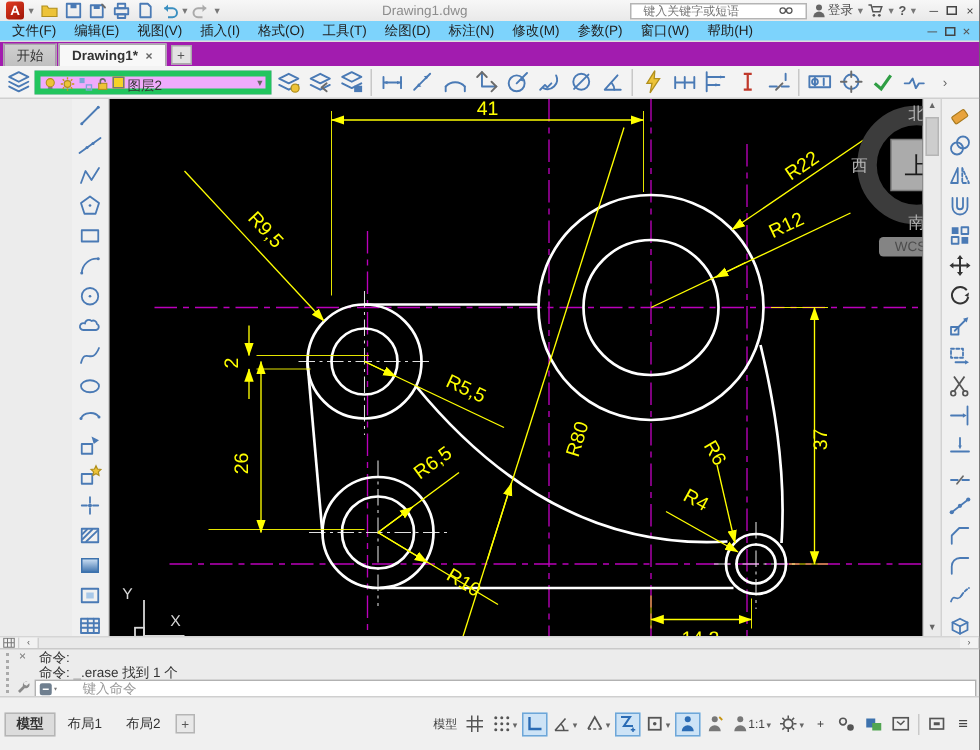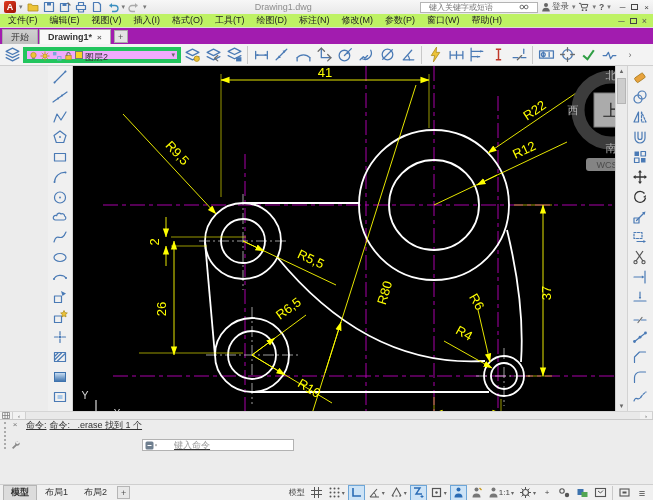--- a/index.html
+++ b/index.html
@@ -15,21 +15,21 @@
   .title-text { color:#8d8d8d; font-size:9px; margin:0 auto; }
   .search-wrap { display:flex; align-items:center; border:1px solid #b4b4b4; background:#fff; height:11px; width:118px; padding:0 8px; }
   .search-wrap input { border:none; outline:none; flex:1; font-size:8px; color:#555; background:transparent; width:90px; font-family:"Liberation Sans",sans-serif;}
   .tb-ico { color:#555; font-size:8.5px; display:flex; align-items:center; gap:1px; }
   .caret { color:#777; font-size:7px; }
   .win-controls { display:flex; align-items:center; gap:6px; margin-left:6px; color:#444; }
   .win-controls span { font-size:8px; cursor:default; }
   .box-glyph { width:7px; height:6px; border:1px solid #444; display:inline-block; }
 
   
-  .menubar { height:14px; display:flex; align-items:center; background:#bef264; padding:0 2px; border-bottom:1px solid #ddd; flex:0 0 auto; }
+  .menubar { height:14px; display:flex; align-items:center; background:#7dd3fc; padding:0 2px; border-bottom:1px solid #ddd; flex:0 0 auto; }
   .menubar .mi { padding:0 6px; font-size:9px; color:#222; }
   .doc-controls { margin-left:auto; display:flex; gap:5px; align-items:center; padding-right:4px; color:#555; }
 
   
   .filetabs { height:16px; background:#a21caf; display:flex; align-items:flex-end; padding-left:2px; gap:1px; flex:0 0 auto; }
   .ftab { height:15px; padding:0 8px; display:flex; align-items:center; gap:5px; font-size:9px; background:linear-gradient(#cfcfcf,#c0c0c0); border:1px solid #aaa; border-bottom:none; color:#333; }
   .ftab.active { background:#f8f8f8; font-weight:bold; }
   .ftab .x { color:#666; font-size:8px; }
   .ftab-new { width:14px; height:13px; background:#e3e3e3; border:1px solid #aaa; display:flex; align-items:center; justify-content:center; color:#555; margin-left:2px; margin-bottom:1px; }
 
@@ -63,28 +63,28 @@
   
   .hscroll { height:8px; background:#e9e9e9; border-top:1px solid #d5d5d5; display:flex; align-items:center; flex:0 0 auto; }
   .hbtn { width:13px; height:8px; display:flex; align-items:center; justify-content:center; font-size:6px; color:#555; background:#f2f2f2; border-right:1px solid #d0d0d0; }
   .htrack { flex:1; }
 
   
   .cmd { height:32px; background:#ececec; border-top:1px solid #c9c9c9; display:flex; flex:0 0 auto; }
   .cmd-grip { width:5px; border-right:2px dotted #aaa; margin:2px 1px; }
   .cmd-side { width:16px; display:flex; flex-direction:column; justify-content:space-between; align-items:center; padding:1px 0; }
   .cmd-side .cx { color:#777; font-size:8px; line-height:8px; }
-  .cmd-body { flex:1; display:flex; flex-direction:row; font-family:"DejaVu Sans Mono", monospace;text-decoration:underline; }
+  .cmd-body { flex:1; display:flex; flex-direction:column; font-family:"DejaVu Sans Mono", monospace; }
   .cmd-line { font-size:9px; color:#333; line-height:10px; padding-left:3px; font-family:"Liberation Sans",sans-serif; }
   .cmd-input-row { margin-top:auto; height:12px; background:#fff; border:1px solid #b2b2b2; display:flex; align-items:center; gap:17px; padding:0 2px; margin-right:2px; }
   .cmd-input-row input { border:none; outline:none; flex:1; font-size:9px; color:#444; font-family:"Liberation Sans",sans-serif; background:transparent; }
   .cmd-input-row input::placeholder { color:#9a9a9a; }
 
   
-  .statusbar { height:16px; background:#f0f0f0; border-top:1px solid #cfcfcf; display:flex; align-items:center; padding:0 3px; flex:0 0 auto;margin-top:33px; }
+  .statusbar { height:36px; background:#f0f0f0; border-top:1px solid #cfcfcf; display:flex; align-items:center; padding:0 3px; flex:0 0 auto; }
   .ltab { height:16px; padding:0 7px; display:flex; align-items:center; font-size:9px; color:#333; border:1px solid transparent; }
   .ltab.active { background:#dcdcdc; border-color:#b5b5b5; font-weight:bold; }
   .ltab-new { width:13px; height:13px; border:1px solid #b5b5b5; background:#e8e8e8; display:flex; align-items:center; justify-content:center; color:#555; margin-left:2px; }
   .status-icons { margin-left:auto; display:flex; align-items:center; gap:1px; }
   .stbtn { min-width:16px; height:16px; padding:0 1px; display:flex; align-items:center; justify-content:center; border:1px solid transparent; font-size:8px; color:#444; }
   .stbtn.on { background:#cde3f6; border-color:#6da6d8; }
   .stbtn .dc { font-size:6px; color:#666; margin-left:1px; }
   .stsep { width:1px; height:14px; background:#c9c9c9; margin:0 2px; }
 </style>
 </head>

